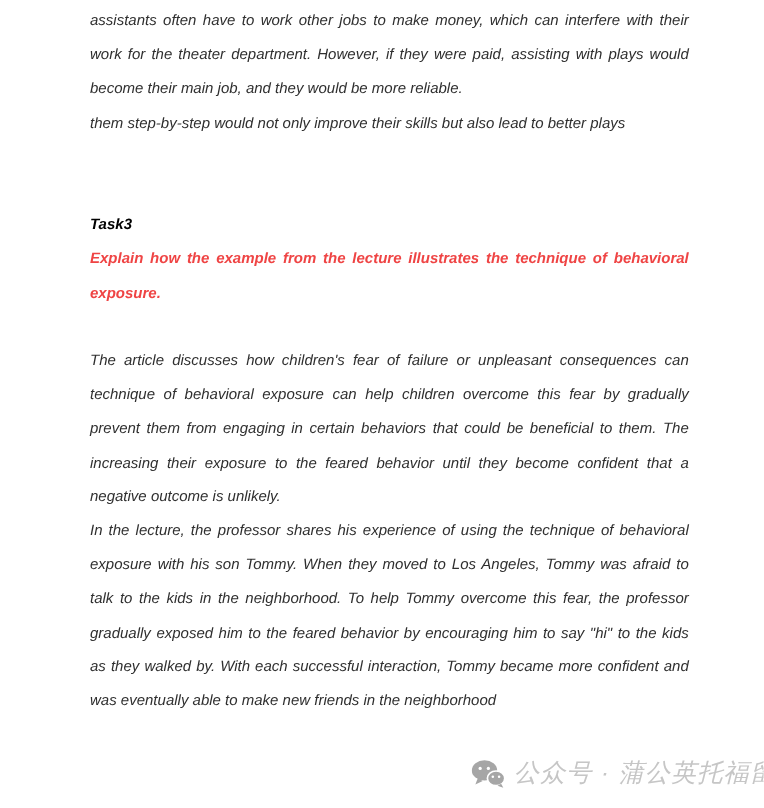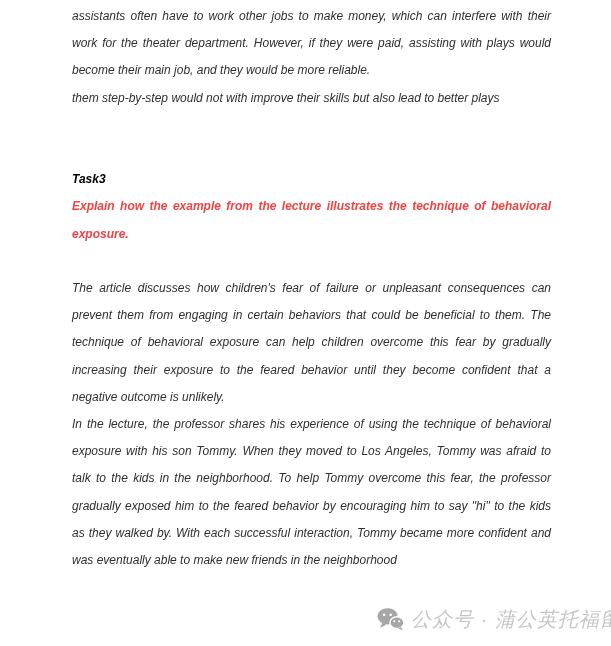--- a/index.html
+++ b/index.html
@@ -57,38 +57,38 @@
 
   <div class="doc">
 
     <div class="para">
       <div class="line">assistants often have to work other jobs to make money, which can interfere with their</div>
       <div class="line">work for the theater department. However, if they were paid, assisting with plays would</div>
       <div class="line last">become their main job, and they would be more reliable.</div>
     </div>
 
     <div class="para">
-      <div class="line last">them step-by-step would not with improve their skills but also lead to better plays</div>
+      <div class="line last">them step-by-step would not only improve their skills but also lead to better plays</div>
     </div>
 
     <div class="gap-2"></div>
 
     <div class="heading">Task3</div>
 
     <div class="para">
       <div class="line bold">Explain how the example from the lecture illustrates the technique of behavioral</div>
       <div class="line last bold">exposure.</div>
     </div>
 
     <div class="gap-1"></div>
 
     <div class="para">
       <div class="line">The article discusses how children's fear of failure or unpleasant consequences can</div>
+      <div class="line">technique of behavioral exposure can help children overcome this fear by gradually</div>
       <div class="line">prevent them from engaging in certain behaviors that could be beneficial to them. The</div>
-      <div class="line">technique of behavioral exposure can help children overcome this fear by gradually</div>
       <div class="line">increasing their exposure to the feared behavior until they become confident that a</div>
       <div class="line last">negative outcome is unlikely.</div>
     </div>
 
     <div class="para">
       <div class="line">In the lecture, the professor shares his experience of using the technique of behavioral</div>
       <div class="line">exposure with his son Tommy. When they moved to Los Angeles, Tommy was afraid to</div>
       <div class="line">talk to the kids in the neighborhood. To help Tommy overcome this fear, the professor</div>
       <div class="line">gradually exposed him to the feared behavior by encouraging him to say "hi" to the kids</div>
       <div class="line">as they walked by. With each successful interaction, Tommy became more confident and</div>

